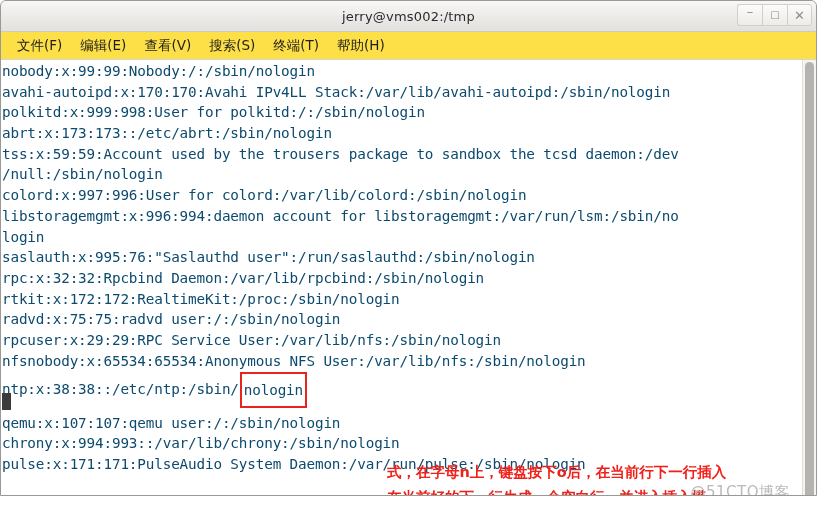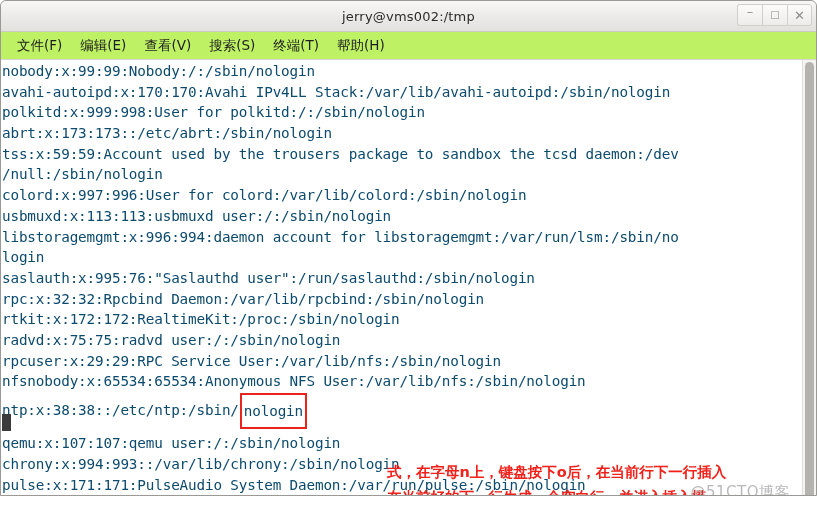--- a/index.html
+++ b/index.html
@@ -66,21 +66,21 @@
   .wc-btn:last-child { border-right: 1px solid #d2cfcb; border-radius: 0 3px 3px 0; }
   .wc-btn:first-child { border-radius: 3px 0 0 3px; }
   .wc-glyph { line-height: 1; }
   .wc-min { font-size: 13px; position: relative; top: -4px; }
   .wc-max { font-size: 10px; }
   .wc-close { font-size: 13px; }
 
   
   #menubar {
     height: 27px;
-    background: #bef264;
+    background: #fde047;
     border-bottom: 1px solid #d8d5d1;
     display: flex;
     align-items: center;
     padding-left: 7px;
   }
   .menu-item {
     font-size: 13.5px;
     color: #1d1d1d;
     padding: 2px 9px;
     font-family: "DejaVu Sans", sans-serif;
@@ -245,21 +245,20 @@
 
     <div id="terminal">
       <div id="term-lines">
           <div class="term-line">nobody:x:99:99:Nobody:/:/sbin/nologin</div>
           <div class="term-line">avahi-autoipd:x:170:170:Avahi IPv4LL Stack:/var/lib/avahi-autoipd:/sbin/nologin</div>
           <div class="term-line">polkitd:x:999:998:User for polkitd:/:/sbin/nologin</div>
           <div class="term-line">abrt:x:173:173::/etc/abrt:/sbin/nologin</div>
           <div class="term-line">tss:x:59:59:Account used by the trousers package to sandbox the tcsd daemon:/dev</div>
           <div class="term-line">/null:/sbin/nologin</div>
           <div class="term-line">colord:x:997:996:User for colord:/var/lib/colord:/sbin/nologin</div>
-          <div class="term-line">usbmuxd:x:113:113:usbmuxd user:/:/sbin/nologin</div>
           <div class="term-line">libstoragemgmt:x:996:994:daemon account for libstoragemgmt:/var/run/lsm:/sbin/no</div>
           <div class="term-line">login</div>
           <div class="term-line">saslauth:x:995:76:"Saslauthd user":/run/saslauthd:/sbin/nologin</div>
           <div class="term-line">rpc:x:32:32:Rpcbind Daemon:/var/lib/rpcbind:/sbin/nologin</div>
           <div class="term-line">rtkit:x:172:172:RealtimeKit:/proc:/sbin/nologin</div>
           <div class="term-line">radvd:x:75:75:radvd user:/:/sbin/nologin</div>
           <div class="term-line">rpcuser:x:29:29:RPC Service User:/var/lib/nfs:/sbin/nologin</div>
           <div class="term-line">nfsnobody:x:65534:65534:Anonymous NFS User:/var/lib/nfs:/sbin/nologin</div>
         </div>
 

